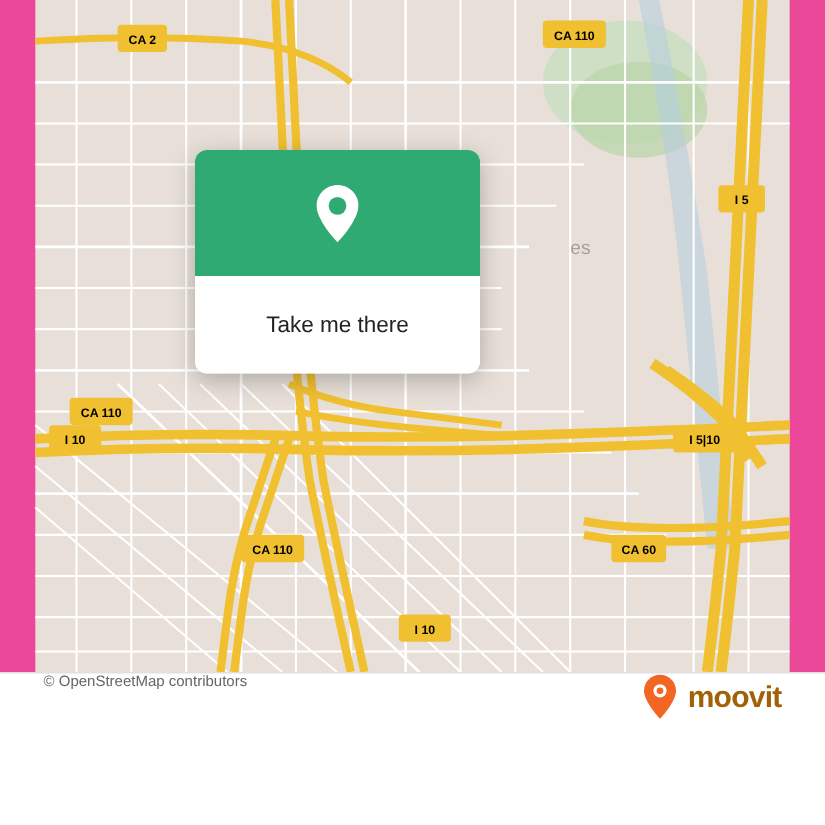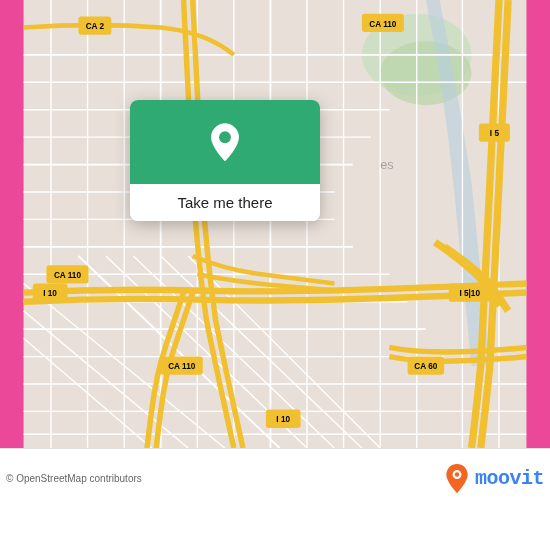--- a/index.html
+++ b/index.html
@@ -55,35 +55,35 @@
       width: 44px;
       height: 44px;
     }
 
     .popup-card-btn {
       background: #fff;
       color: #222;
       font-size: 15px;
       font-weight: 500;
       border: none;
-      padding: 10px 24px;
+      padding: 24px 24px;
       cursor: pointer;
       width: 100%;
       text-align: center;
     }
 
     
     #bottom-bar {
       width: 550px;
       height: 60px;
       background: #fff;
       display: flex;
-      align-items: center;
+      align-items: flex-start;
       justify-content: space-between;
-      padding: 0 6px;
+      padding: 0 29px;
       border-top: 1px solid #e0e0e0;
     }
 
     .bottom-left {
       display: flex;
       flex-direction: column;
     }
 
     .osm-credit {
       font-size: 10px;
@@ -105,23 +105,22 @@
     }
 
     .moovit-pin {
       width: 28px;
       height: 32px;
     }
 
     .moovit-text {
       font-size: 20px;
       font-weight: 700;
-      color: #3b82f6;
+      color: #a16207;
       letter-spacing: -0.5px;
-      font-family: Liberation Mono, monospace;
     }
   </style>
 </head>
 <body>
 
 <div id="map-container">
 
   <svg id="map-svg" viewBox="0 0 550 490" xmlns="http://www.w3.org/2000/svg">
 
     <rect width="550" height="490" fill="#e8e0d8"></rect>

